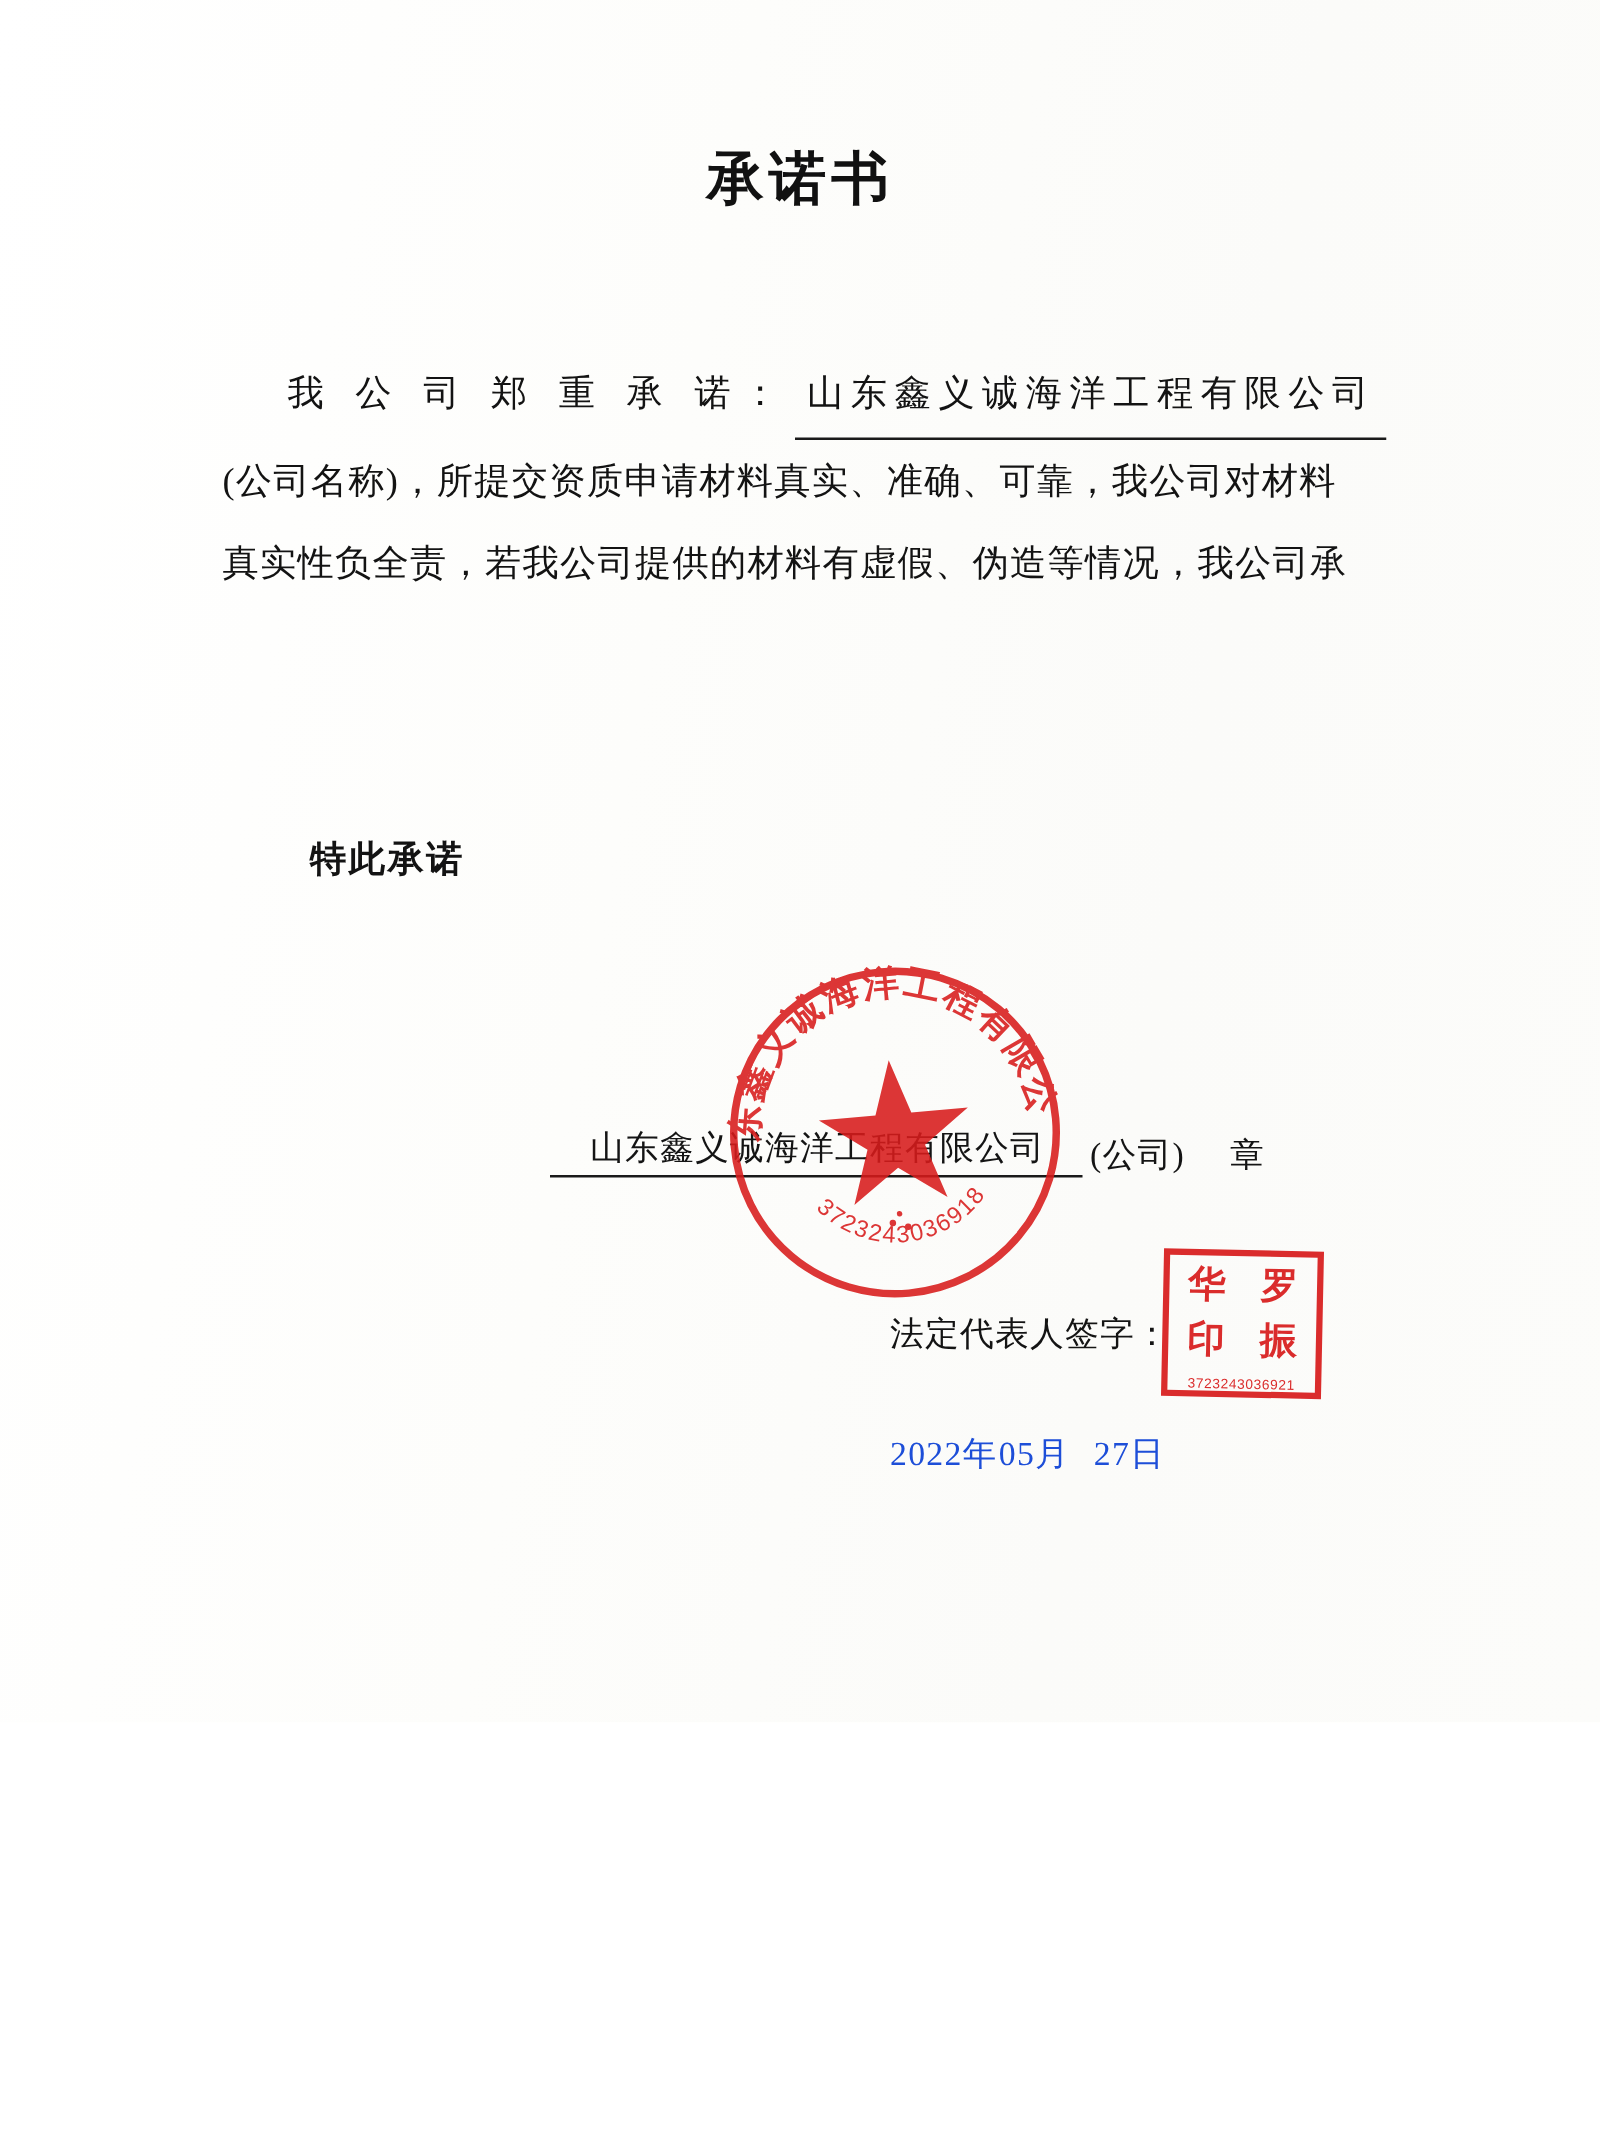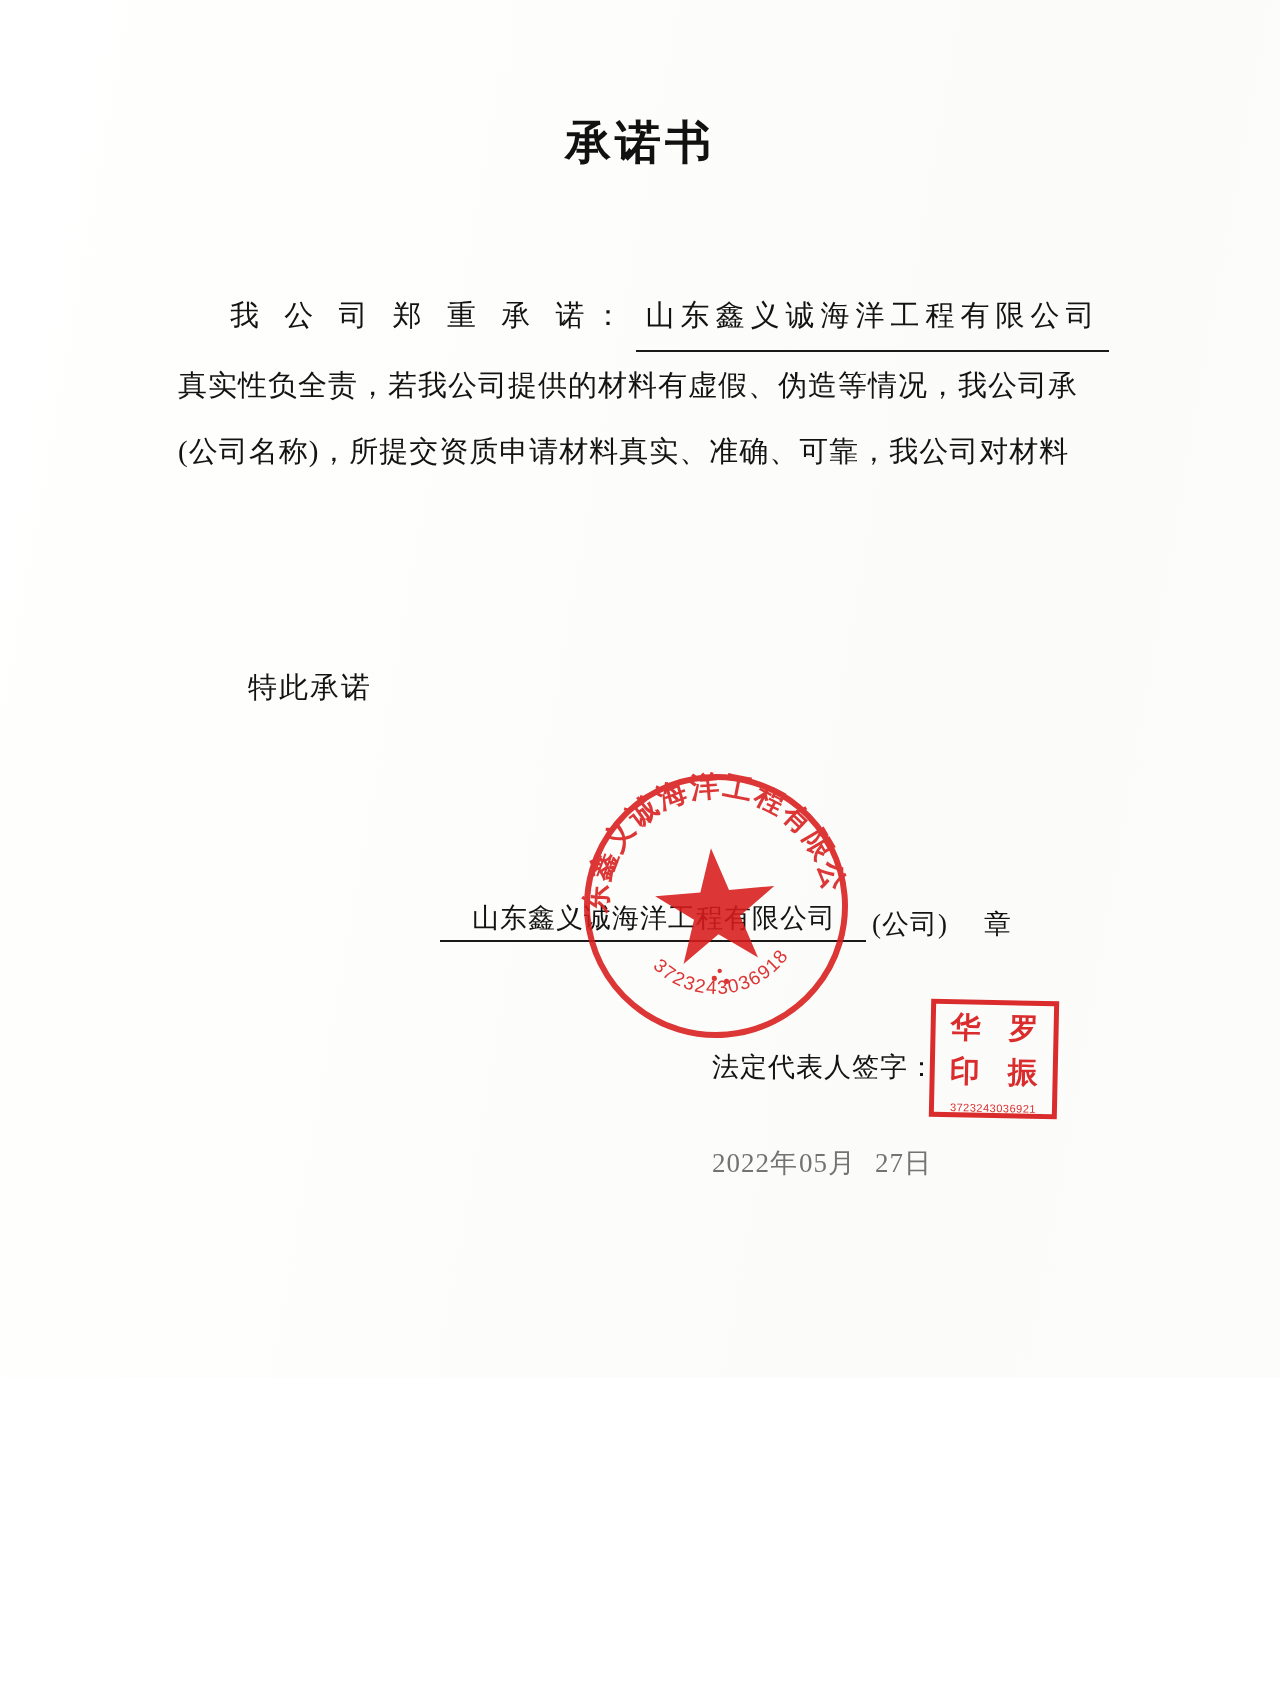--- a/index.html
+++ b/index.html
@@ -65,20 +65,21 @@
     letter-spacing: 6px;
     margin-left: 4px;
   }
   .special-note {
     position: absolute;
     top: 668px;
     left: 248px;
     font-size: 29px;
     letter-spacing: 2px;
     color: #131313;
+    font-weight: bold;
   }
   
   .company-line {
     position: absolute;
     top: 900px;
     left: 440px;
     display: flex;
     align-items: flex-end;
     font-size: 27px;
     color: #141414;
@@ -108,21 +109,21 @@
     color: #141414;
     white-space: nowrap;
     margin-top: 31px;
   }
   .date-line {
     position: absolute;
     top: 1145px;
     left: 712px;
     font-size: 27px;
     letter-spacing: 2px;
-    color: #737373;
+    color: #1d4ed8;
     white-space: nowrap;
   }
   .date-line .num { letter-spacing: 1px; }
   .date-gap { display: inline-block; width: 18px; }
 
   
   .seal-round {
     position: absolute;
     top: 770px;
     left: 580px;
@@ -175,22 +176,22 @@
 </head>
 <body>
 
 <div class="page">
   <div class="paper-tint"></div>
 
   <div class="doc-title">承诺书</div>
 
   <div class="body-block">
     <div class="para-line line1"><span class="spaced">我 公 司 郑 重 承 诺：</span><span class="fill-name">山东鑫义诚海洋工程有限公司</span></div>
+    <div class="para-line">(公司名称)，所提交资质申请材料真实、准确、可靠，我公司对材料</div>
     <div class="para-line">真实性负全责，若我公司提供的材料有虚假、伪造等情况，我公司承</div>
-    <div class="para-line">(公司名称)，所提交资质申请材料真实、准确、可靠，我公司对材料</div>
   </div>
 
   <div class="special-note">特此承诺</div>
 
   <div class="company-line">
     <span class="company-underline">山东鑫义诚海洋工程有限公司</span>
     <span class="company-suffix">(公司)</span>
     <span class="company-zhang">章</span>
   </div>
 

